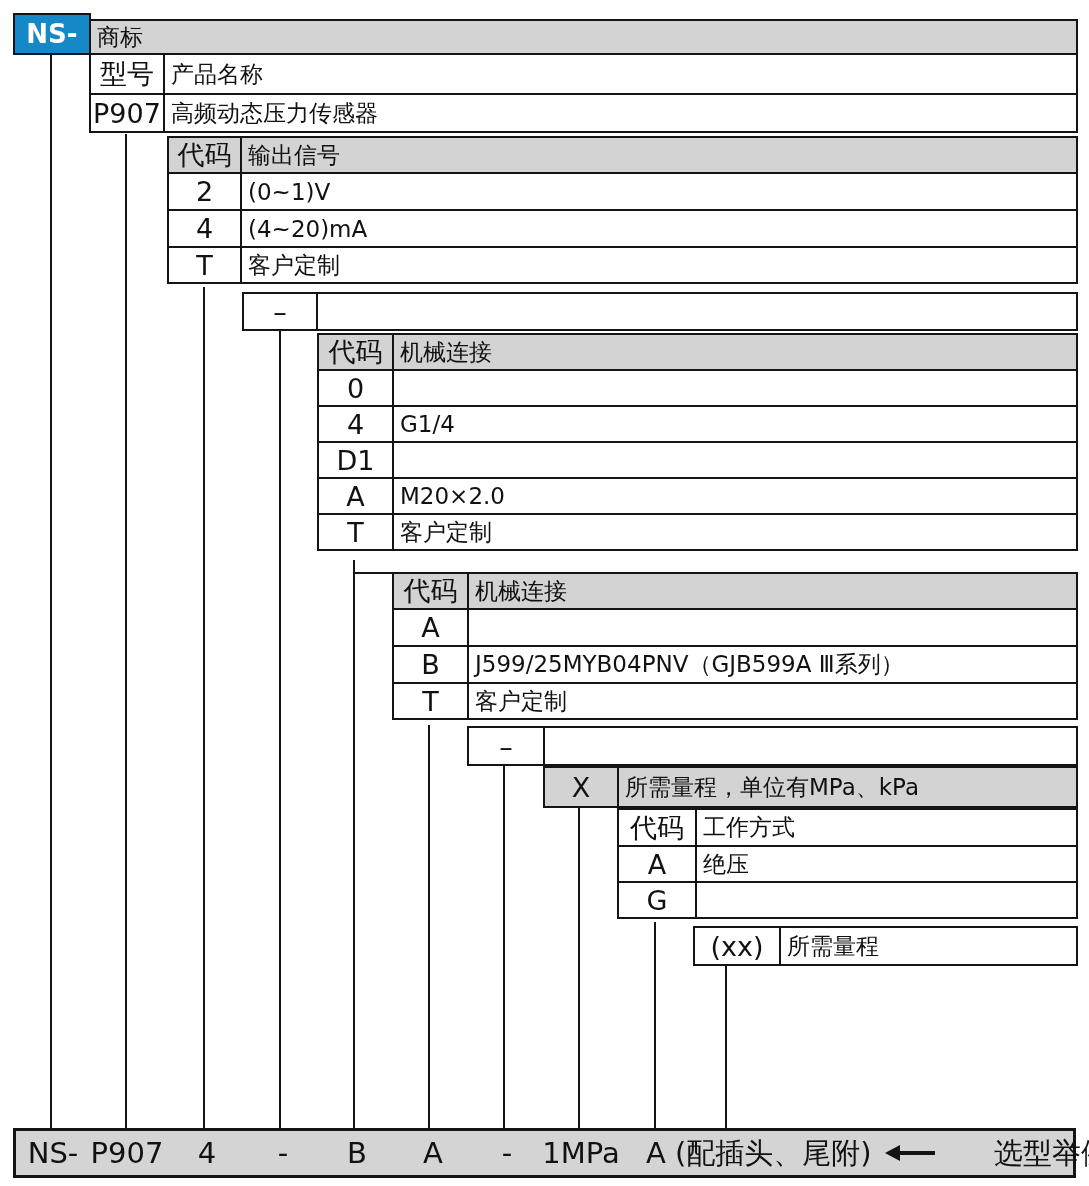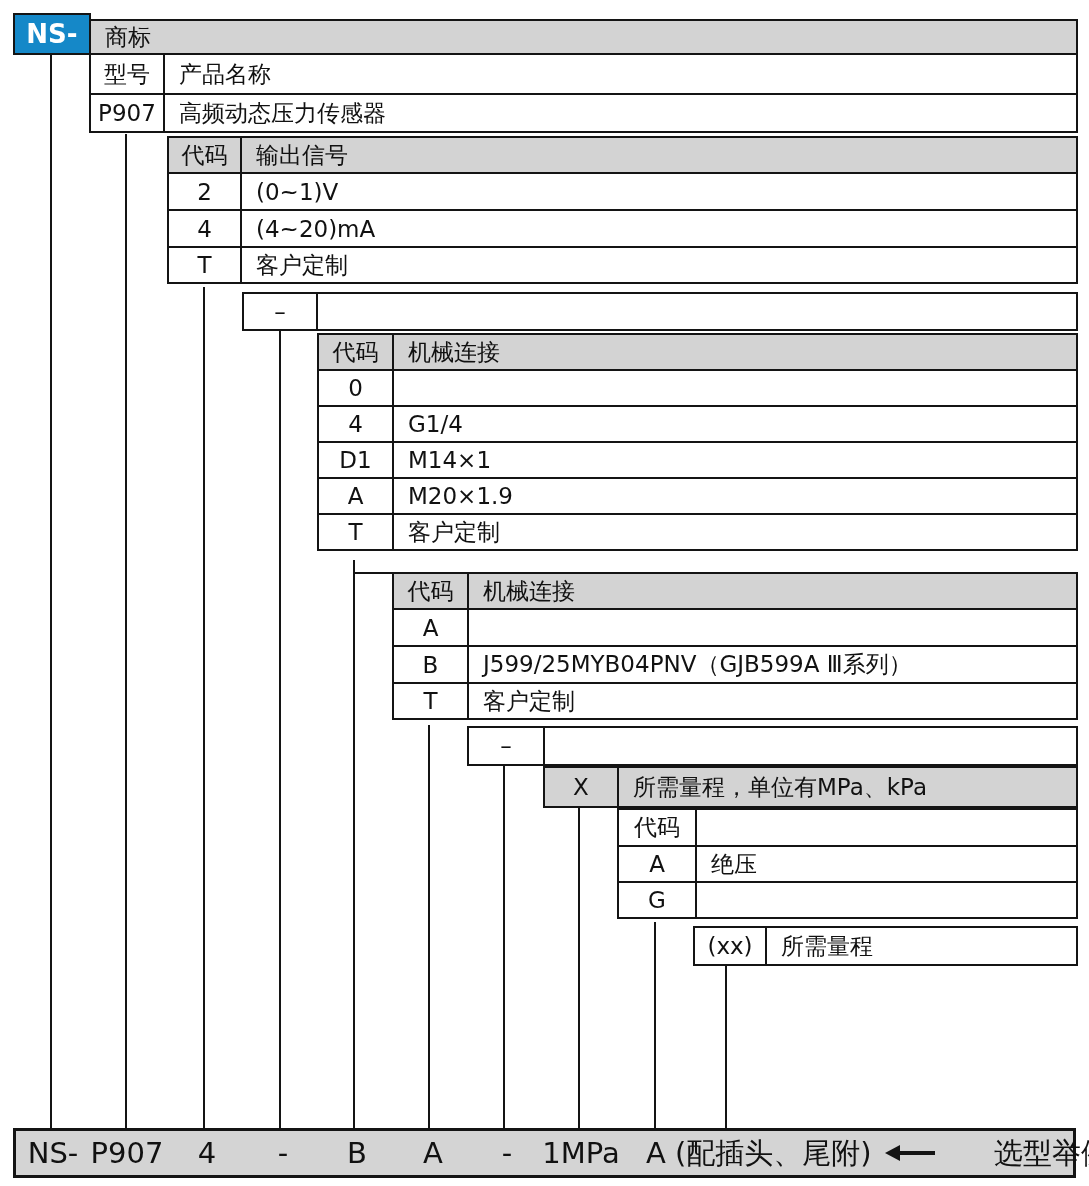--- a/index.html
+++ b/index.html
@@ -13,22 +13,22 @@
   body{font-family:"DejaVu Sans","Liberation Sans",sans-serif;color:#111;}
   #stage{position:relative;width:1089px;height:1186px;background:#fff;overflow:hidden;}
 
   .vline{position:absolute;width:2px;background:var(--line);}
   .hjoin{position:absolute;height:2px;background:var(--line);}
 
   .block{position:absolute;box-sizing:border-box;border:2px solid var(--line);background:#fff;}
   .row{display:flex;box-sizing:border-box;border-top:2px solid var(--line);background:#fff;}
   .row:first-child{border-top:none;}
   .gray{background:var(--gray);}
-  .cell-code{box-sizing:border-box;border-right:2px solid var(--line);display:flex;align-items:center;justify-content:center;font-size:23px;flex:0 0 auto;}
-  .cell-desc{flex:1 1 auto;display:flex;align-items:center;padding-left:14px;font-size:23px;white-space:nowrap;overflow:hidden;}
+  .cell-code{box-sizing:border-box;border-right:2px solid var(--line);display:flex;align-items:center;justify-content:center;font-size:27px;flex:0 0 auto;}
+  .cell-desc{flex:1 1 auto;display:flex;align-items:center;padding-left:6px;font-size:23px;white-space:nowrap;overflow:hidden;}
 
   #brand-box{position:absolute;left:13px;top:13px;width:78px;height:42px;box-sizing:border-box;
     border:2px solid var(--line);background:var(--accent);color:#fff;font-weight:bold;font-size:26px;
     display:flex;align-items:center;justify-content:center;z-index:3;}
 
   #example-row{position:absolute;left:13px;top:1128px;width:1063px;height:50px;box-sizing:border-box;
     border:3px solid var(--line);background:var(--exgray);font-size:29px;z-index:2;}
   .ex-item{position:absolute;top:0;height:44px;line-height:44px;transform:translateX(-50%);white-space:nowrap;}
   .ex-left{position:absolute;top:0;height:56px;line-height:44px;transform:none;white-space:nowrap;}
 
@@ -107,25 +107,24 @@
     </div>
     <div class="row" style="height:36px;">
       <div class="cell-code" style="width:75px;">0</div>
     </div>
     <div class="row" style="height:36px;">
       <div class="cell-code" style="width:75px;">4</div>
       <div class="cell-desc">G1/4</div>
     </div>
     <div class="row" style="height:36px;">
       <div class="cell-code" style="width:75px;">D1</div>
-      <div class="cell-desc">M14×1</div>
     </div>
     <div class="row" style="height:36px;">
       <div class="cell-code" style="width:75px;">A</div>
-      <div class="cell-desc">M20×1.9</div>
+      <div class="cell-desc">M20×2.0</div>
     </div>
     <div class="row" style="height:36px;">
       <div class="cell-code" style="width:75px;">T</div>
       <div class="cell-desc">客户定制</div>
     </div>
   </div>
 
   <div class="block" style="left:392px;top:572px;width:686px;">
     <div class="row gray" style="height:34px;">
       <div class="cell-code" style="width:75px;">代码</div>
@@ -154,33 +153,34 @@
   <div class="block" style="left:543px;top:766px;width:535px;">
     <div class="row gray" style="height:38px;">
       <div class="cell-code" style="width:74px;">X</div>
       <div class="cell-desc">所需量程，单位有MPa、kPa</div>
     </div>
   </div>
 
   <div class="block" style="left:617px;top:808px;width:461px;">
     <div class="row" style="height:35px;">
       <div class="cell-code" style="width:78px;">代码</div>
+      <div class="cell-desc">工作方式</div>
     </div>
     <div class="row" style="height:36px;">
       <div class="cell-code" style="width:78px;">A</div>
       <div class="cell-desc">绝压</div>
     </div>
     <div class="row" style="height:36px;">
       <div class="cell-code" style="width:78px;">G</div>
     </div>
   </div>
 
   <div class="block" style="left:693px;top:926px;width:385px;">
     <div class="row" style="height:36px;">
-      <div class="cell-code" style="width:72px;">(xx)</div>
+      <div class="cell-code" style="width:86px;">(xx)</div>
       <div class="cell-desc">所需量程</div>
     </div>
   </div>
 
   <div id="example-row">
     <span class="ex-item" style="left:37px;">NS-</span>
     <span class="ex-item" style="left:111px;">P907</span>
     <span class="ex-item" style="left:191px;">4</span>
     <span class="ex-item" style="left:267px;">-</span>
     <span class="ex-item" style="left:341px;">B</span>

